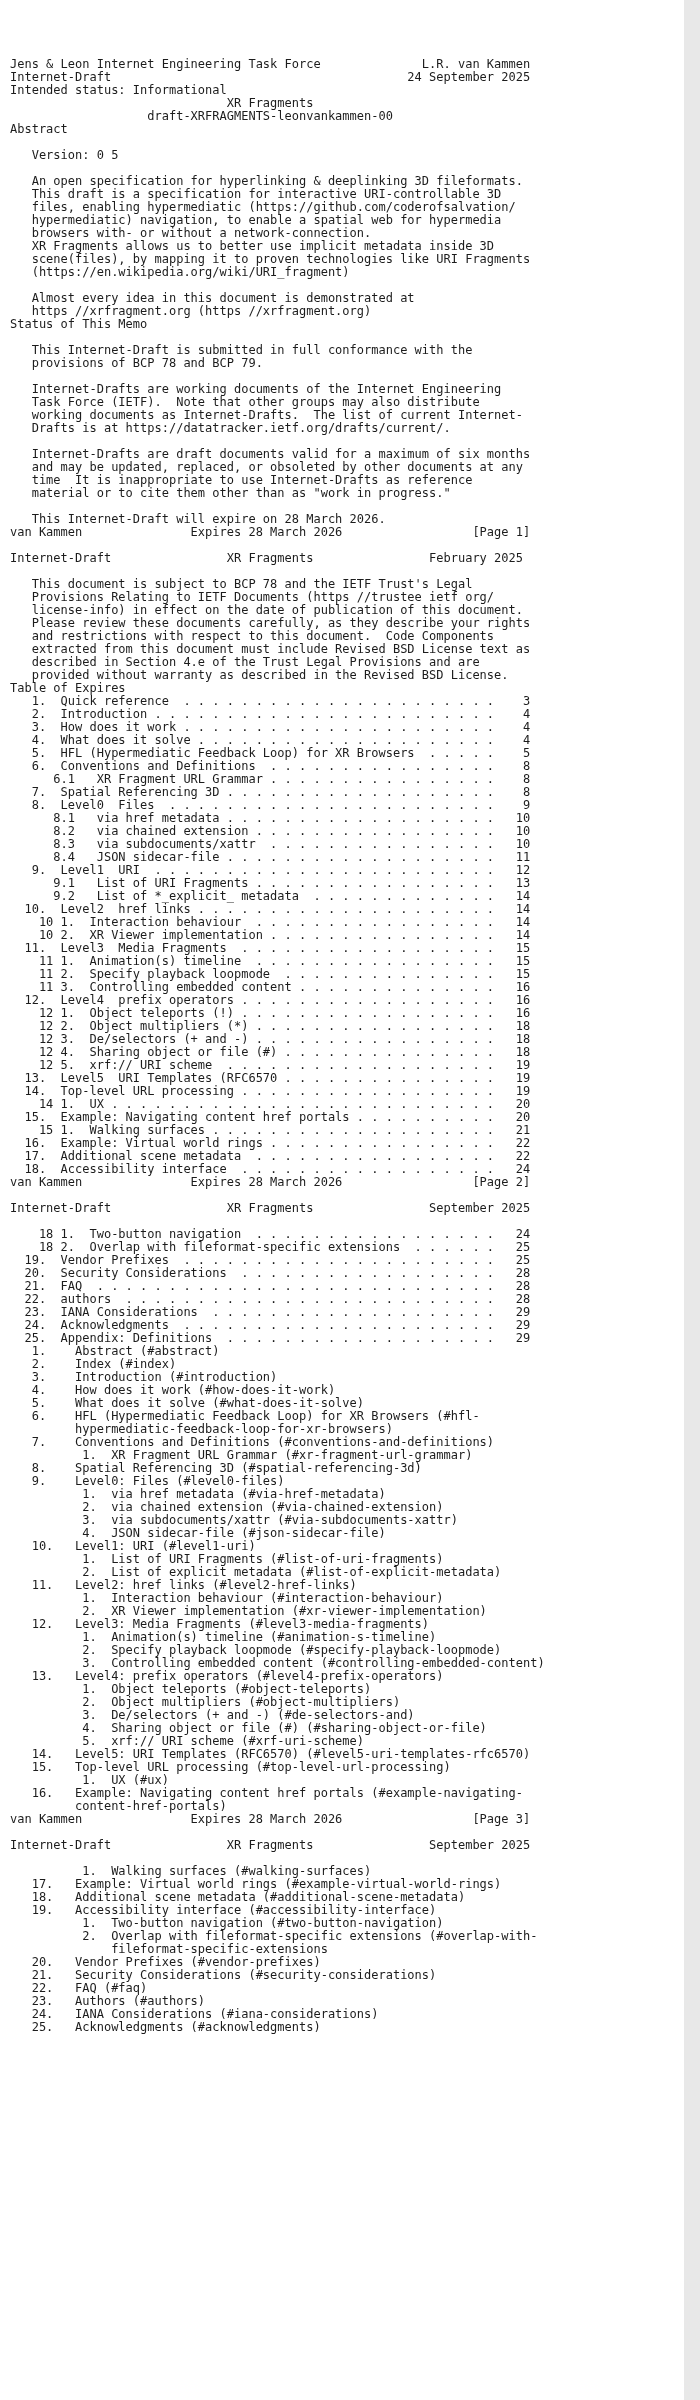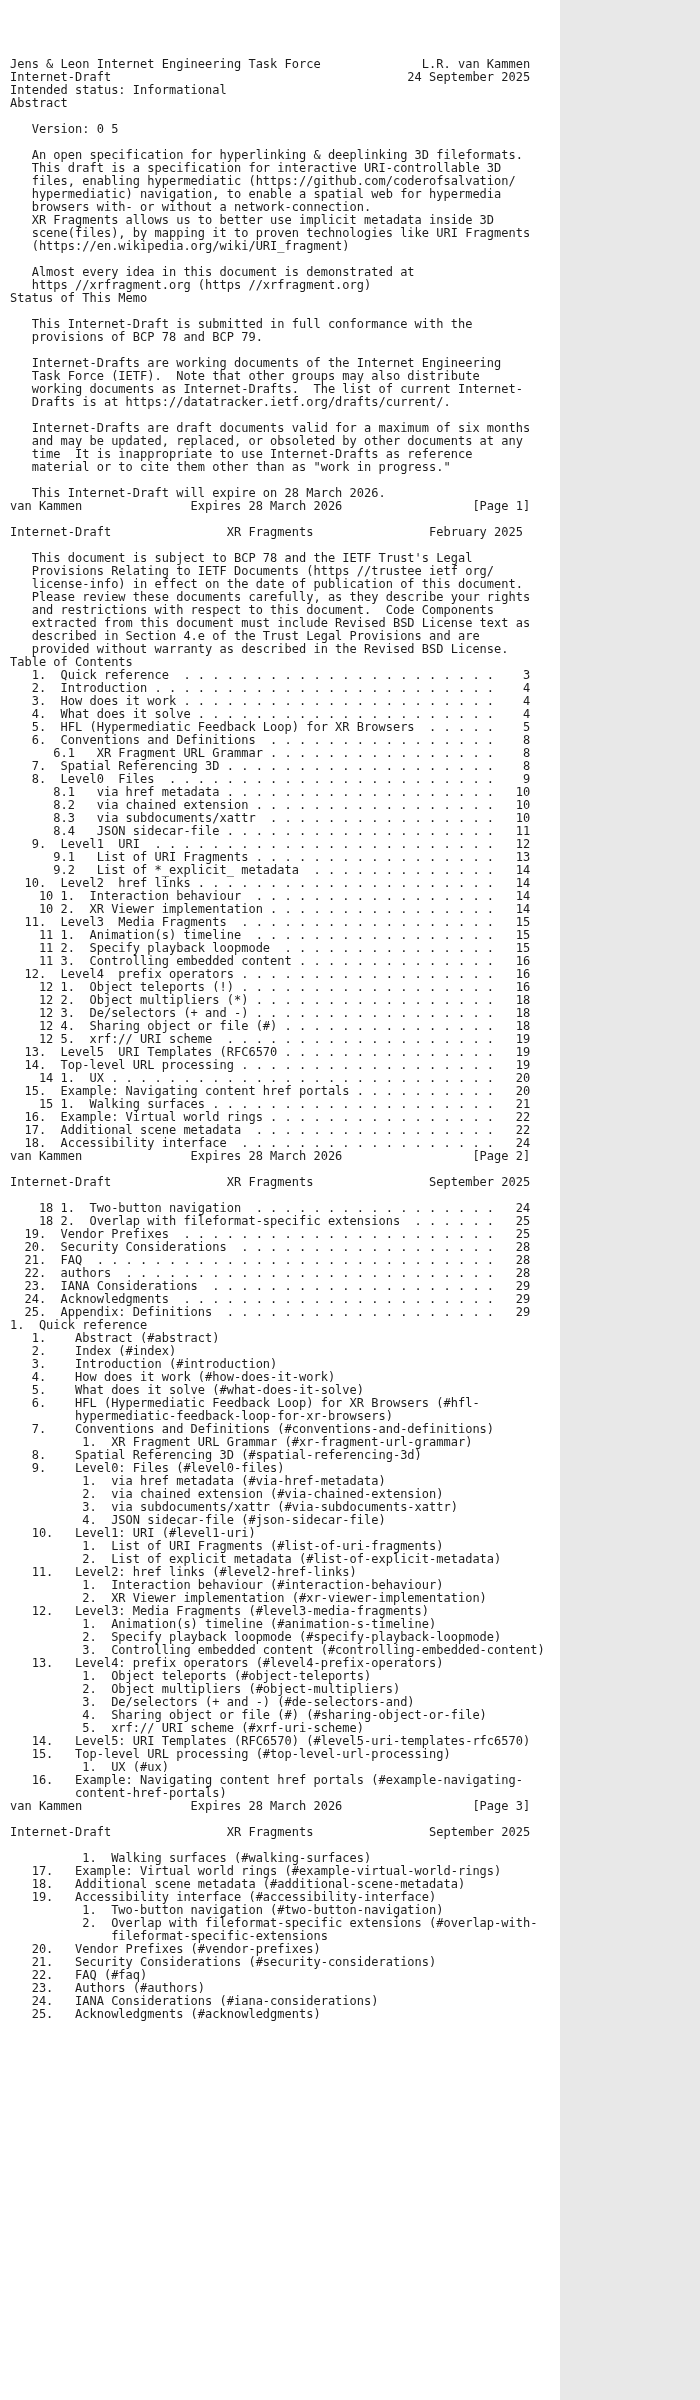--- a/index.html
+++ b/index.html
@@ -1,17 +1,17 @@
 <!DOCTYPE html>
 <html><head>
 <meta charset="utf-8">
 <style>
   html,body{margin:0;padding:0;background:#e8e8e8;}
   .screen{
-    width:560px;height:2400px;
+    width:684px;height:2400px;
     background:#ffffff;
     overflow:hidden;
     box-sizing:border-box;
     padding:58px 0 0 10px;
     position:relative;
   }
   .screen pre{
     margin:0;
     font-family:"DejaVu Sans Mono","Liberation Mono",monospace;
     font-size:12px;
@@ -26,20 +26,22 @@
 </style>
 </head>
 <body>
 
 <div class="screen">
 
   <pre class="mb3">Jens &amp; Leon Internet Engineering Task Force              L.R. van Kammen
 Internet-Draft                                         24 September 2025
 Intended status: Informational</pre>
 
+  <pre class="mb1">                              XR Fragments
+                   draft-XRFRAGMENTS-leonvankammen-00</pre>
 
   <pre class="mb1">Abstract
 
    Version: 0 5
 
    An open specification for hyperlinking &amp; deeplinking 3D fileformats.
    This draft is a specification for interactive URI-controllable 3D
    files, enabling hypermediatic (https://github.com/coderofsalvation/
    hypermediatic) navigation, to enable a spatial web for hypermedia
    browsers with- or without a network-connection.
@@ -76,21 +78,21 @@
 
   <pre class="mb1">   This document is subject to BCP 78 and the IETF Trust's Legal
    Provisions Relating to IETF Documents (https //trustee ietf org/
    license-info) in effect on the date of publication of this document.
    Please review these documents carefully, as they describe your rights
    and restrictions with respect to this document.  Code Components
    extracted from this document must include Revised BSD License text as
    described in Section 4.e of the Trust Legal Provisions and are
    provided without warranty as described in the Revised BSD License.</pre>
 
-  <pre class="mb1">Table of Contents</pre>
+  <pre class="mb1">Table of Expires</pre>
 
   <pre class="mb3">   1.  Quick reference  . . . . . . . . . . . . . . . . . . . . . .    3
    2.  Introduction . . . . . . . . . . . . . . . . . . . . . . . .    4
    3.  How does it work . . . . . . . . . . . . . . . . . . . . . .    4
    4.  What does it solve . . . . . . . . . . . . . . . . . . . . .    4
    5.  HFL (Hypermediatic Feedback Loop) for XR Browsers  . . . . .    5
    6.  Conventions and Definitions  . . . . . . . . . . . . . . . .    8
       6.1   XR Fragment URL Grammar . . . . . . . . . . . . . . . .    8
    7.  Spatial Referencing 3D . . . . . . . . . . . . . . . . . . .    8
    8.  Level0  Files  . . . . . . . . . . . . . . . . . . . . . . .    9
@@ -132,21 +134,20 @@
   <pre class="mb1">    18 1.  Two-button navigation  . . . . . . . . . . . . . . . . .   24
     18 2.  Overlap with fileformat-specific extensions  . . . . . .   25
   19.  Vendor Prefixes  . . . . . . . . . . . . . . . . . . . . . .   25
   20.  Security Considerations  . . . . . . . . . . . . . . . . . .   28
   21.  FAQ  . . . . . . . . . . . . . . . . . . . . . . . . . . . .   28
   22.  authors  . . . . . . . . . . . . . . . . . . . . . . . . . .   28
   23.  IANA Considerations  . . . . . . . . . . . . . . . . . . . .   29
   24.  Acknowledgments  . . . . . . . . . . . . . . . . . . . . . .   29
   25.  Appendix: Definitions  . . . . . . . . . . . . . . . . . . .   29</pre>
 
-  <pre class="mb1">1.  Quick reference</pre>
 
   <pre class="mb3">   1.    Abstract (#abstract)
    2.    Index (#index)
    3.    Introduction (#introduction)
    4.    How does it work (#how-does-it-work)
    5.    What does it solve (#what-does-it-solve)
    6.    HFL (Hypermediatic Feedback Loop) for XR Browsers (#hfl-
          hypermediatic-feedback-loop-for-xr-browsers)
    7.    Conventions and Definitions (#conventions-and-definitions)
           1.  XR Fragment URL Grammar (#xr-fragment-url-grammar)

